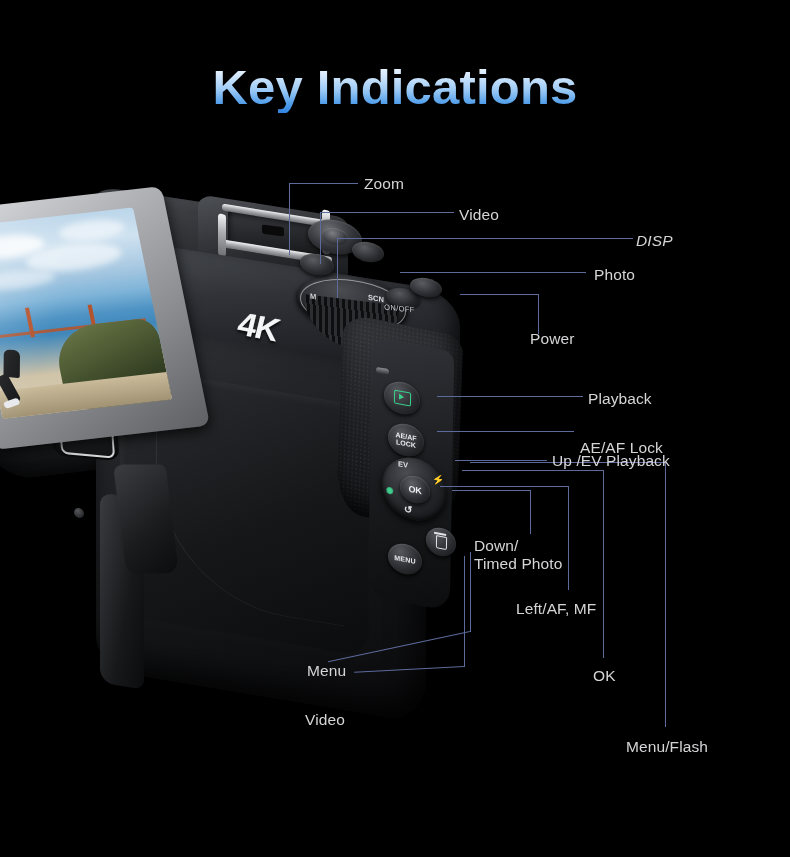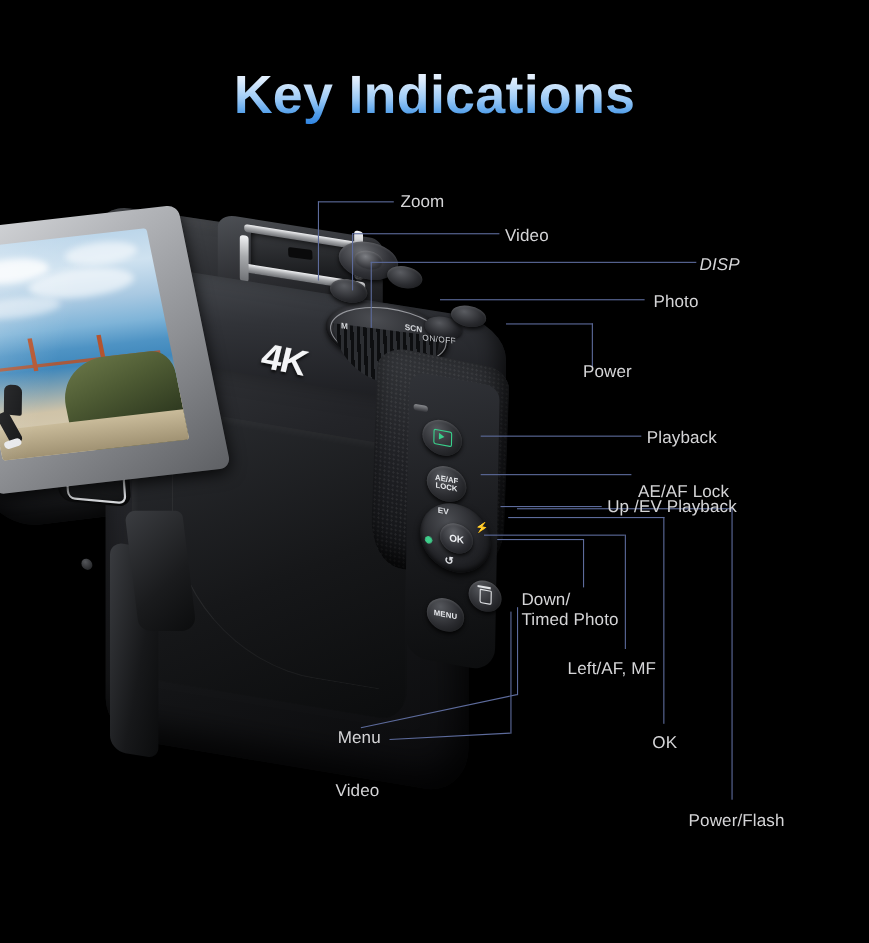--- a/index.html
+++ b/index.html
@@ -501,15 +501,15 @@
   <div class="lbl" style="left:530px;top:330px;">Power</div>
   <div class="lbl" style="left:588px;top:390px;">Playback</div>
   <div class="lbl" style="left:580px;top:423px;margin-top:16px;">AE/AF Lock</div>
   <div class="lbl" style="left:552px;top:452px;">Up /EV Playback</div>
   <div class="lbl ctr" style="left: 474px; top: 537px; width: 104px; text-align: left; white-space: pre-line;">Down/
 Timed Photo</div>
   <div class="lbl" style="left:516px;top:600px;">Left/AF, MF</div>
   <div class="lbl" style="left:307px;top:662px;">Menu</div>
   <div class="lbl" style="left:305px;top:711px;">Video</div>
   <div class="lbl" style="left:593px;top:667px;">OK</div>
-  <div class="lbl" style="left:626px;top:738px;">Power/Flash</div>
+  <div class="lbl" style="left:626px;top:738px;">Menu/Flash</div>
 
 </div>
 
 </body></html>

